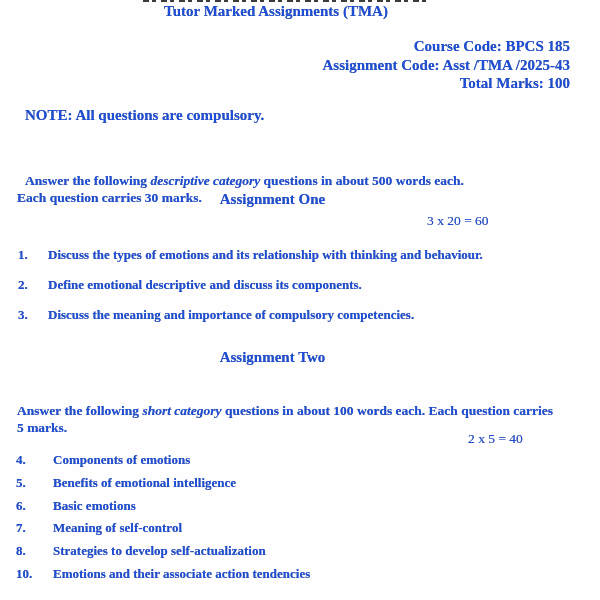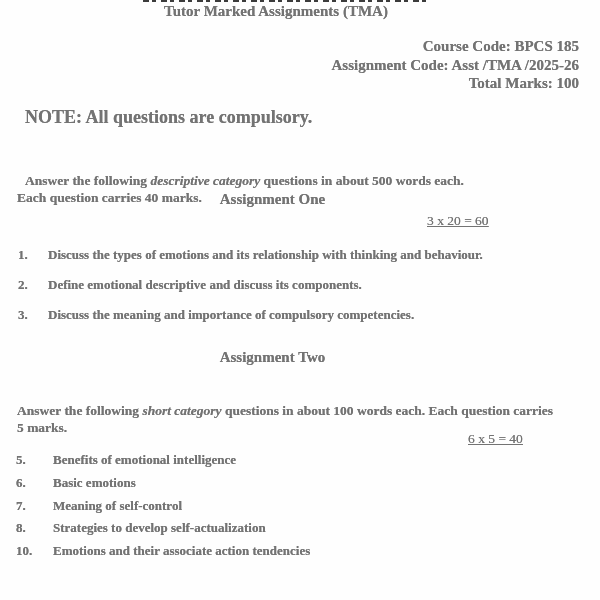--- a/index.html
+++ b/index.html
@@ -7,21 +7,21 @@
     padding: 0;
     background: #ffffff;
   }
   .page {
     position: relative;
     width: 600px;
     height: 600px;
     background: #fefefe;
     overflow: hidden;
     font-family: "Liberation Serif", serif;
-    color: #737373;
+    color: #1d4ed8;
     text-shadow: 0 0 0.6px rgba(20,20,20,0.5);
   }
   
   .cropped-top-line {
     position: absolute;
     top: 0;
     left: 143px;
     width: 284px;
     height: 2px;
     background: repeating-linear-gradient(90deg,
@@ -37,32 +37,32 @@
     left: 0;
     width: 552px;
     text-align: center;
     font-size: 15px;
     font-weight: bold;
     line-height: 17px;
   }
   .meta-block {
     position: absolute;
     top: 37px;
-    left: 14px;
+    left: 5px;
     width: 565px;
     text-align: right;
     font-size: 15px;
     font-weight: bold;
     line-height: 18.5px;
   }
   .note-line {
     position: absolute;
     top: 107px;
     left: 25px;
-    font-size: 18px;
+    font-size: 15px;
     font-weight: bold;
   }
   .section-heading {
     position: absolute;
     left: 0;
     width: 545px;
     text-align: center;
     font-size: 15px;
     font-weight: bold;
   }
@@ -76,21 +76,20 @@
     font-weight: bold;
     line-height: 17px;
   }
   .a1-instruction { top: 172px; }
   .a1-instruction .first-line-indent { padding-left: 8px; }
   .a2-instruction { top: 402px; }
   .marks-formula {
     position: absolute;
     font-size: 13.5px;
     font-weight: normal;
-    text-decoration: underline;
   }
   .a1-marks { top: 213px; left: 427px; }
   .a2-marks { top: 431px; left: 468px; }
   .question-list {
     position: absolute;
     font-size: 13px;
     font-weight: bold;
   }
   .qlist-one { top: 247px; left: 18px; width: 560px; }
   .qlist-one .q-row { line-height: 16px; margin-bottom: 14px; white-space: nowrap; }
@@ -104,31 +103,31 @@
 <body>
 
 <div class="page">
 
   <div class="cropped-top-line"></div>
 
   <div class="doc-title">Tutor Marked Assignments (TMA)</div>
 
   <div class="meta-block">
     <div>Course Code: BPCS 185</div>
-    <div>Assignment Code: Asst /TMA /2025-26</div>
+    <div>Assignment Code: Asst /TMA /2025-43</div>
     <div>Total Marks: 100</div>
   </div>
 
   <div class="note-line">NOTE: All questions are compulsory.</div>
 
   <div class="section-heading a1-heading">Assignment One</div>
 
   <div class="instruction a1-instruction">
     <span class="first-line-indent">Answer the following </span><i>descriptive category</i><span> questions in about 500 words each.</span><br>
-    <span>Each question carries 40 marks.</span>
+    <span>Each question carries 30 marks.</span>
   </div>
 
   <div class="marks-formula a1-marks">3 x 20 = 60</div>
 
   <div class="question-list qlist-one">
     <div class="q-row">
       <span class="q-num">1.</span><span class="q-text">Discuss the types of emotions and its relationship with thinking and behaviour.</span>
     </div>
     <div class="q-row">
       <span class="q-num">2.</span><span class="q-text">Define emotional descriptive and discuss its components.</span>
@@ -138,23 +137,26 @@
     </div>
   </div>
 
   <div class="section-heading a2-heading">Assignment Two</div>
 
   <div class="instruction a2-instruction">
     <span>Answer the following </span><i>short category</i><span> questions in about 100 words each. Each question carries</span><br>
     <span>5 marks.</span>
   </div>
 
-  <div class="marks-formula a2-marks">6 x 5 = 40</div>
+  <div class="marks-formula a2-marks">2 x 5 = 40</div>
 
   <div class="question-list qlist-two">
+    <div class="q-row">
+      <span class="q-num">4.</span><span class="q-text">Components of emotions</span>
+    </div>
     <div class="q-row">
       <span class="q-num">5.</span><span class="q-text">Benefits of emotional intelligence</span>
     </div>
     <div class="q-row">
       <span class="q-num">6.</span><span class="q-text">Basic emotions</span>
     </div>
     <div class="q-row">
       <span class="q-num">7.</span><span class="q-text">Meaning of self-control</span>
     </div>
     <div class="q-row">

